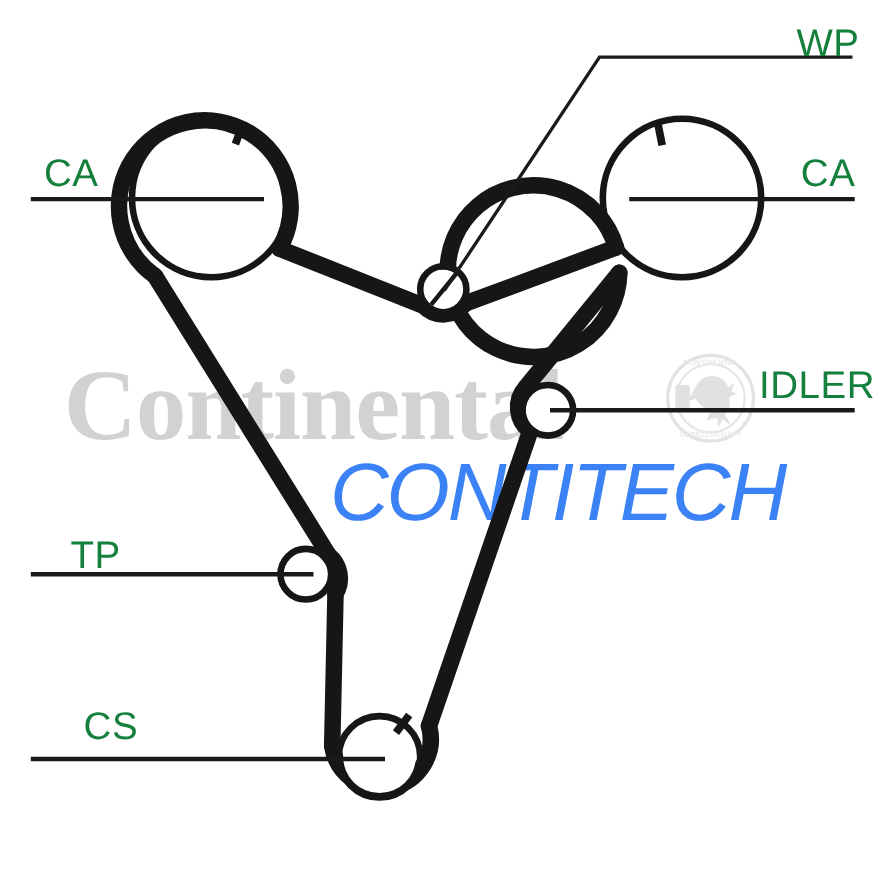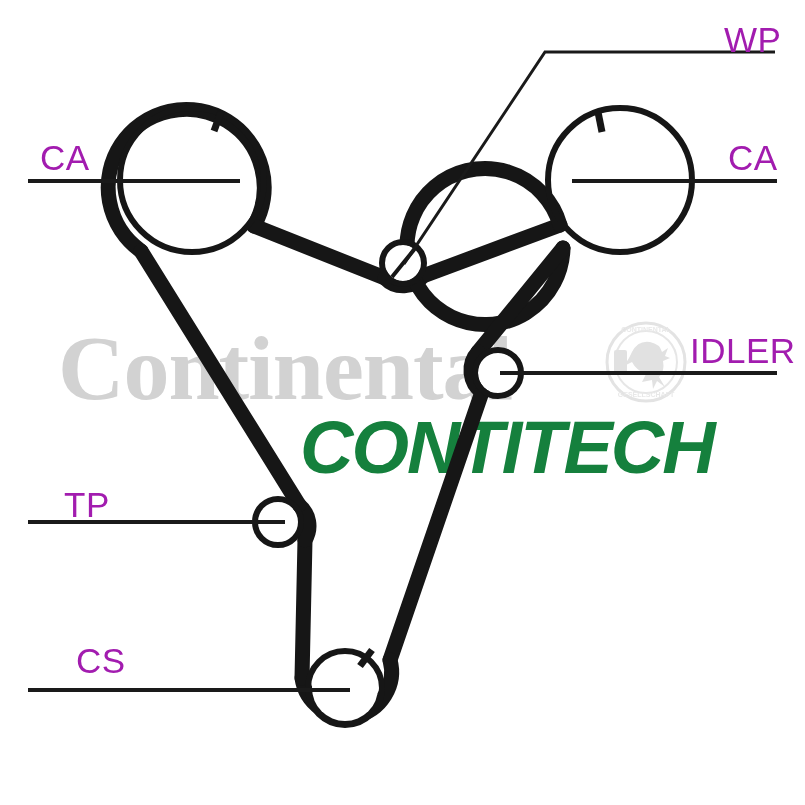--- a/index.html
+++ b/index.html
@@ -23,40 +23,40 @@
     left: 0;
     top: 0;
     width: 805px;
     height: 805px;
   }
   .label-text {
     position: absolute;
     font-family: "Liberation Sans", sans-serif;
     font-size: 35px;
     font-weight: 400;
-    color: #a21caf;
+    color: #15803d;
     letter-spacing: 0.5px;
     white-space: nowrap;
     line-height: 1;
   }
   .wm-continental {
     position: absolute;
     font-family: "Liberation Serif", serif;
     font-weight: 700;
     color: #d2d2d2;
     white-space: nowrap;
     line-height: 1;
     letter-spacing: -1px;
   }
   .wm-contitech {
     position: absolute;
     font-family: "Liberation Sans", sans-serif;
-    font-weight: 700;
+    font-weight: 400;
     font-style: italic;
-    color: #15803d;
+    color: #3b82f6;
     white-space: nowrap;
     line-height: 1;
     letter-spacing: -2px;
   }
 </style>
 </head>
 <body>
 
 <div id="stage">
 

